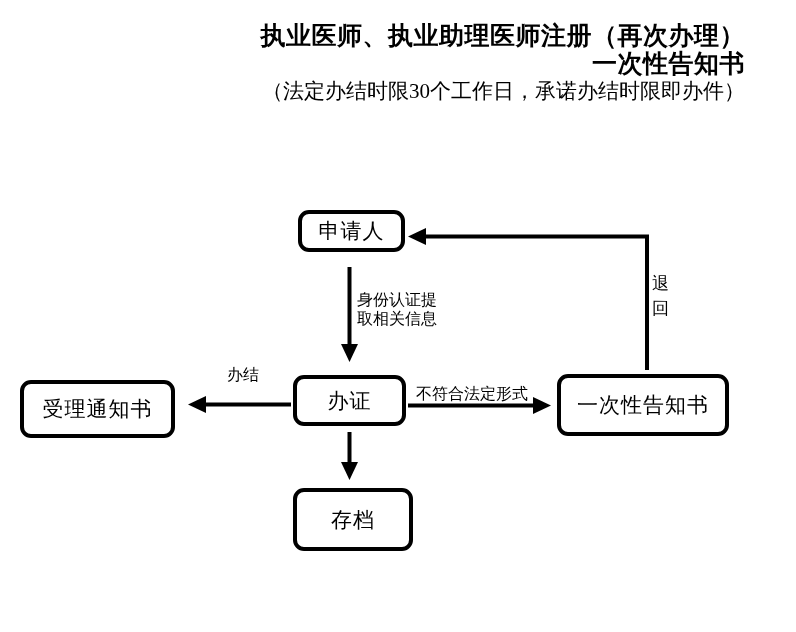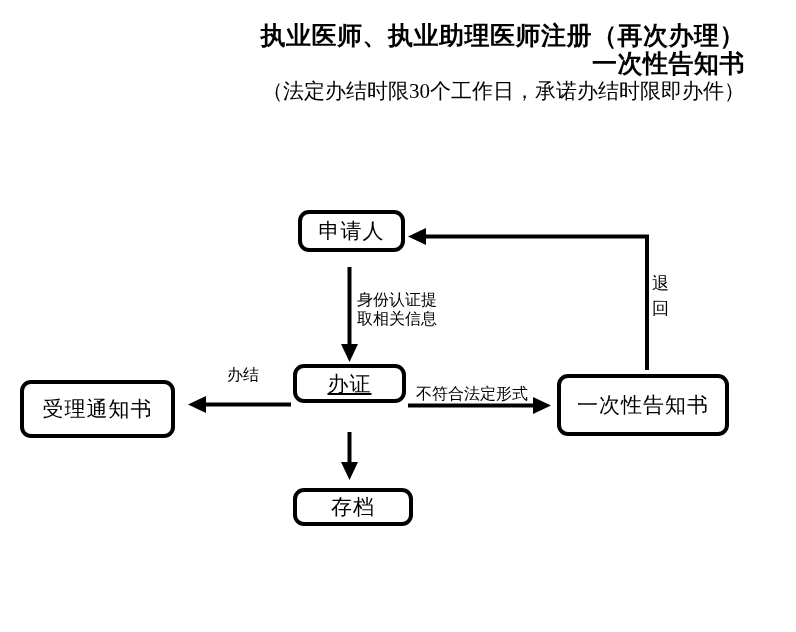--- a/index.html
+++ b/index.html
@@ -44,24 +44,24 @@
     border-radius: 11px;
     background: #ffffff;
     display: flex;
     align-items: center;
     justify-content: center;
     font-size: 21px;
     box-sizing: border-box;
     letter-spacing: 1px;
   }
   .node-applicant        { left: 298px; top: 210px; width: 107px; height: 42px; }
-  .node-process          { left: 293px; top: 364px; width: 113px; height: 39px; text-decoration: underline; }
+  .node-process          { left: 293px; top: 375px; width: 113px; height: 51px; }
   .node-acceptance       { left: 20px;  top: 380px; width: 155px; height: 58px; text-align: right; }
   .node-one-time         { left: 557px; top: 374px; width: 172px; height: 62px; }
-  .node-archive          { left: 293px; top: 488px; width: 120px; height: 38px; }
+  .node-archive          { left: 293px; top: 488px; width: 120px; height: 63px; }
   
   .edge-label {
     position: absolute;
     font-size: 16px;
     line-height: 19px;
     white-space: pre-line;
     color: #000000;
   }
   .label-identity { left: 357px; top: 290px; }
   .label-banjie   { left: 227px; top: 365px; }

